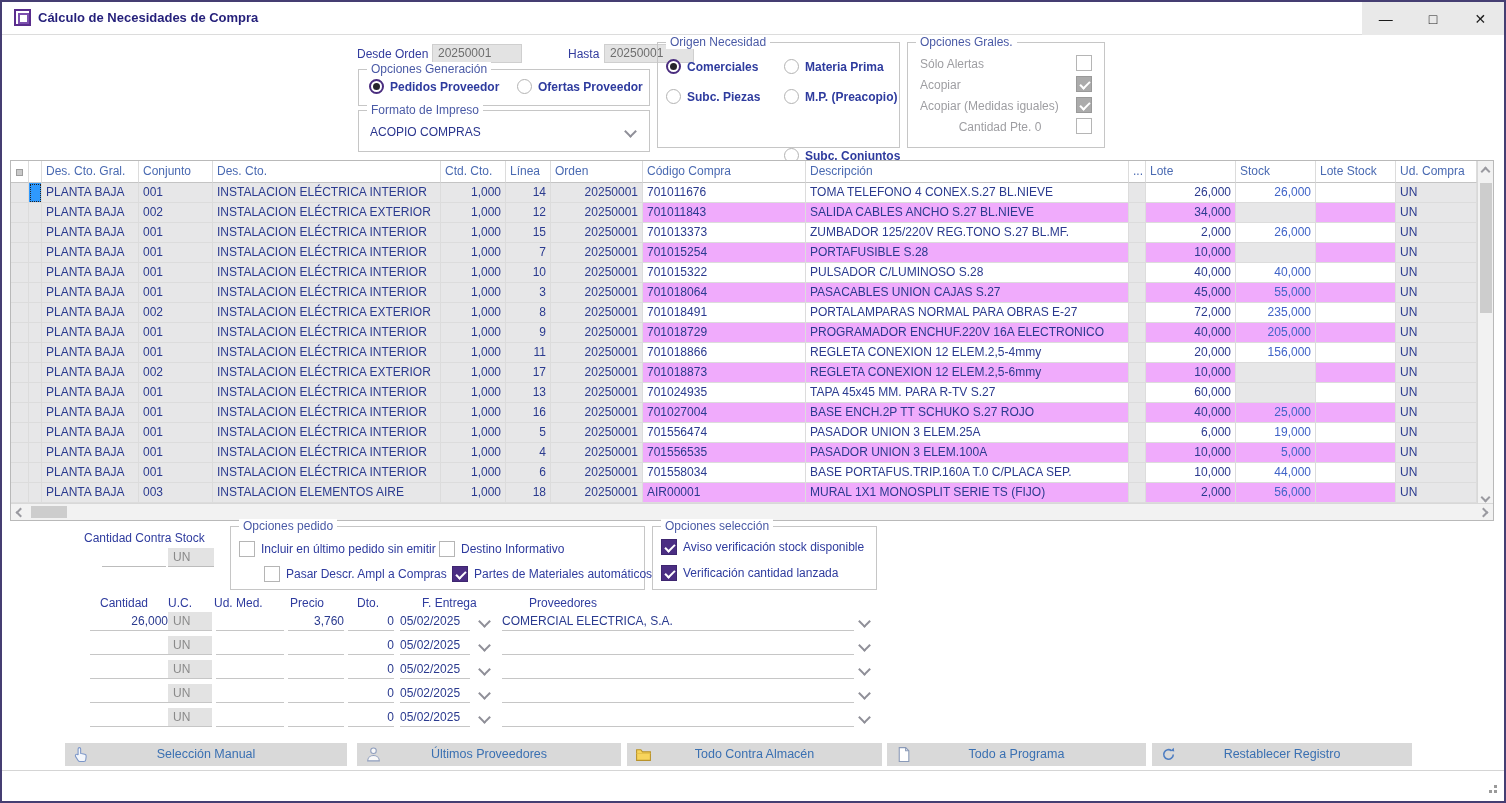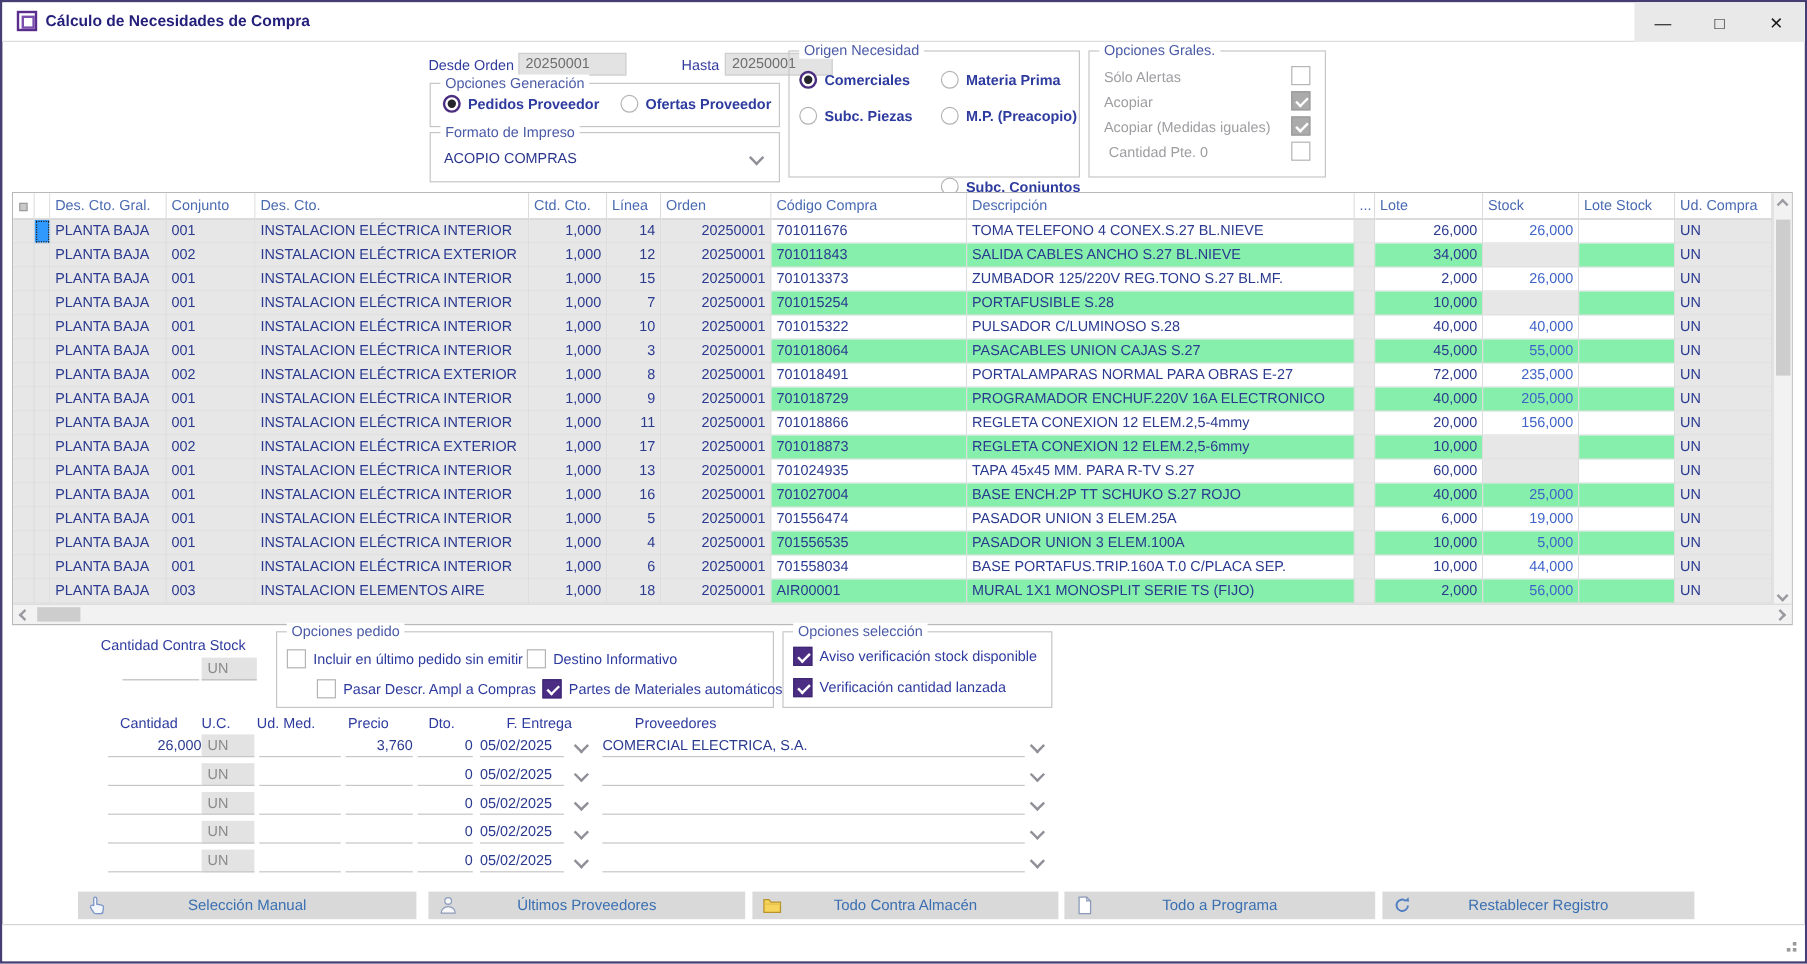--- a/index.html
+++ b/index.html
@@ -44,21 +44,21 @@
   .ghead .hcell { font-size:12px; color:#4a6ab2; line-height:21px; padding:0 4px; border-right:1px solid #dcdcdc; border-bottom:1px solid #c4c4c4; overflow:hidden; white-space:nowrap; background:#fff; position:relative; }
   .sel-all-sq { position:absolute; left:5px; top:8px; width:7px; height:7px; background:#c9c9c9; border:1px solid #9d9d9d; }
   .gbody { width:1466px; }
   .grow { display:flex; height:20px; }
   .cell { font-size:12px; color:#2a3a8f; line-height:19px; padding:0 4px; border-right:1px solid #dcdcdc; border-bottom:1px solid #dcdcdc; overflow:hidden; white-space:nowrap; }
   .c0{width:18px}.c1{width:13px}.c2{width:97px}.c3{width:74px}.c4{width:228px}.c5{width:65px}
   .c6{width:45px}.c7{width:92px}.c8{width:163px}.c9{width:323px}.c10{width:17px}
   .c11{width:90px}.c12{width:80px}.c13{width:80px}.c14{width:81px}
   .gy { background:#e7e7e8; }
   .alt { background:#fff; }
-  .grow.odd .alt { background:#86efac; }
+  .grow.odd .alt { background:#f0abfc; }
   .grow .c12:empty { background:#e7e7e8 !important; }
   .cell.num { text-align:right; }
   .cell.c12 { color:#3f63c8; }
   .gbody > .grow:first-child .c1 { background:#2f99fd; outline:1px dotted #222; outline-offset:-2px; }
 
   .gsv { position:absolute; right:0; top:0; bottom:17px; width:16px; background:#f2f2f2; border-left:1px solid #d8d8d8; }
   .gsv .arr { position:absolute; left:0; width:16px; height:16px; }
   .gsv .thumb { position:absolute; left:2px; top:22px; width:12px; height:130px; background:#cdcdcd; }
   .gsh { position:absolute; left:0; right:0; bottom:0; height:17px; background:#f2f2f2; border-top:1px solid #d8d8d8; }
   .gsh .thumb { position:absolute; left:20px; top:2px; width:36px; height:12px; background:#cdcdcd; }
@@ -156,21 +156,21 @@
         <span class="cb" style="right:0;"></span>
       </div>
       <div class="grales-row" style="left:12px; top:35px; right:12px;">
         <span>Acopiar</span>
         <span class="cb on" style="right:0;"></span>
       </div>
       <div class="grales-row" style="left:12px; top:56px; right:12px;">
         <span>Acopiar (Medidas iguales)</span>
         <span class="cb on" style="right:0;"></span>
       </div>
-      <div class="grales-row" style="left:16px; top:77px; right:12px;">
+      <div class="grales-row" style="left:0; top:77px; right:12px;text-align:center;">
         <span>Cantidad Pte. 0</span>
         <span class="cb" style="right:0;"></span>
       </div>
     </div>
   </div>
 
   <div class="grid">
     <div class="ghead">
       <div class="hcell c0">
           <span class="sel-all-sq"></span>

